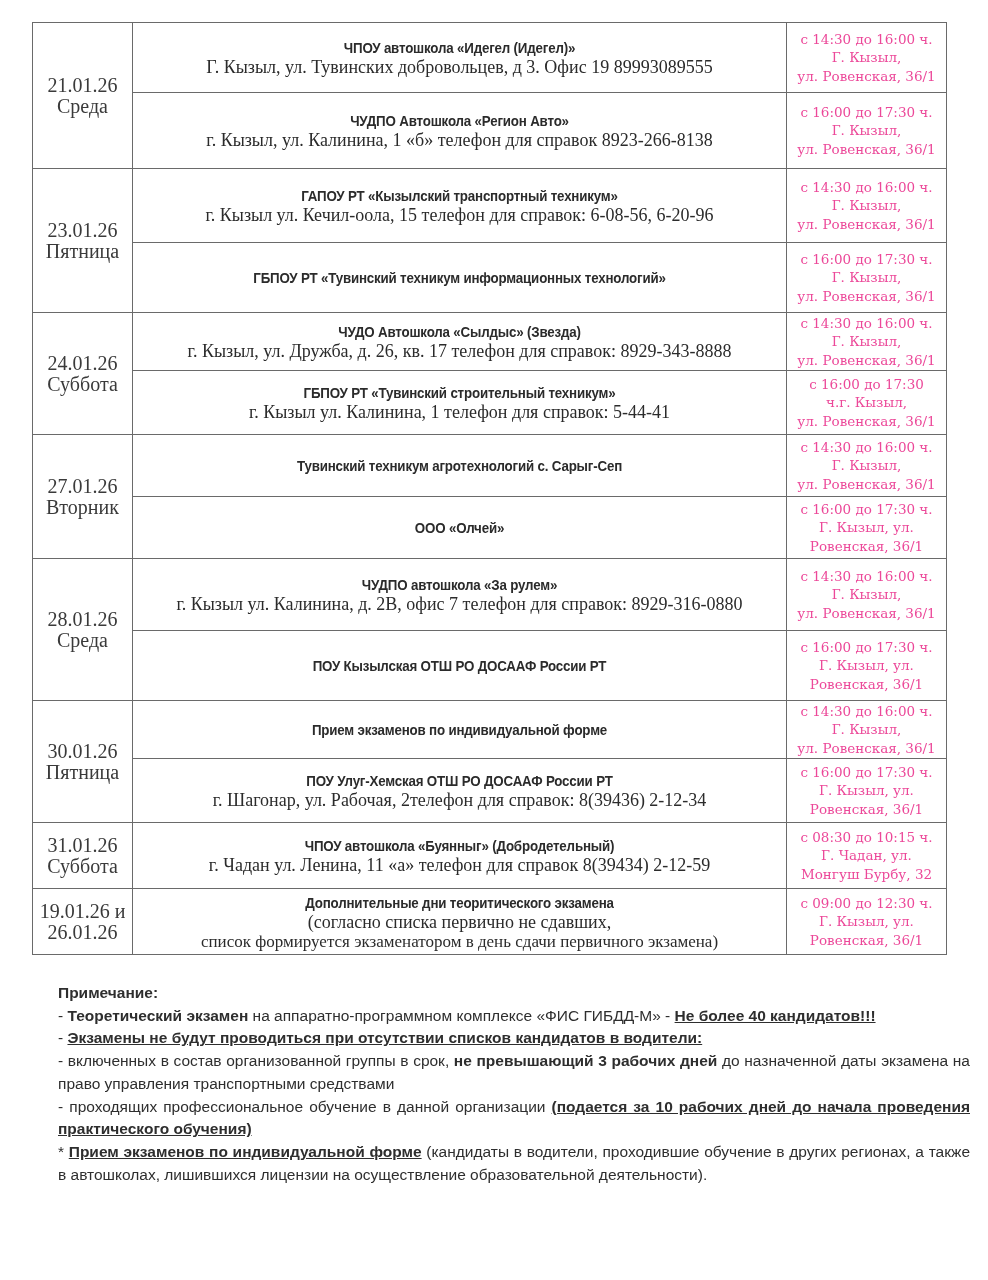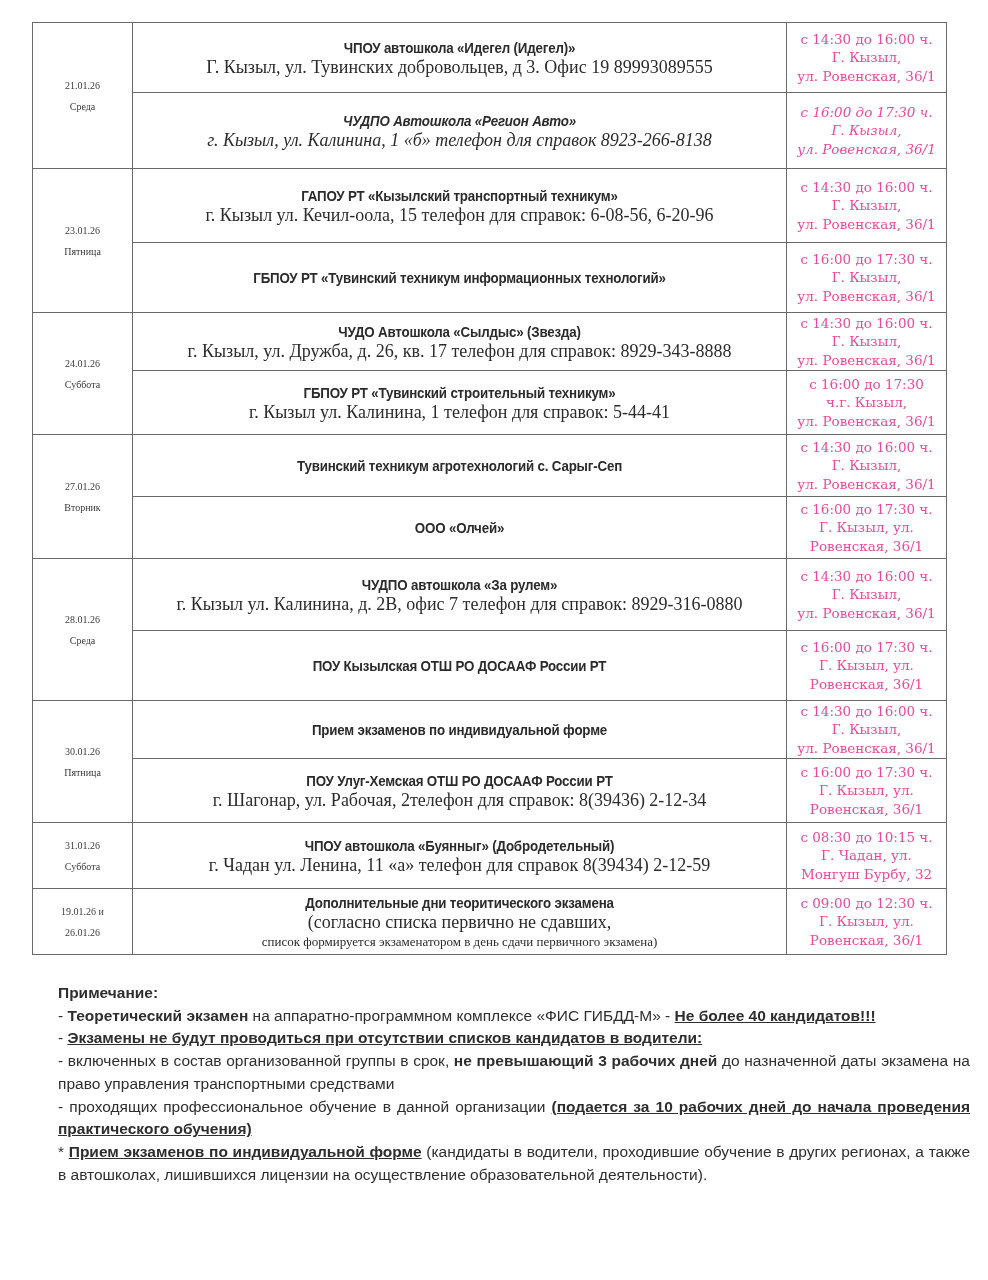--- a/index.html
+++ b/index.html
@@ -6,25 +6,25 @@
   body { width: 988px; height: 1280px; position: relative; overflow: hidden; color: #2b2b2b; }
   .sched {
     position: absolute; left: 32px; top: 22px; width: 914px;
     border-collapse: collapse; table-layout: fixed;
     font-family: "DejaVu Serif", "Liberation Serif", serif;
   }
   .sched td { border: 1.5px solid #6a6a6a; padding: 0; vertical-align: middle; text-align: center; }
   .col-date { width: 100px; }
   .col-org { width: 654px; }
   .col-time { width: 160px; }
-  .date-cell { font-family: "Liberation Serif", serif; font-size: 10px; line-height: 21px; color: #3a3a3a; }
+  .date-cell { font-family: "Liberation Serif", serif; font-size: 20px; line-height: 21px; color: #3a3a3a; }
   .org-cell { font-family: "Liberation Sans", sans-serif; }
   .org-name { font-weight: bold; font-size: 14.5px; line-height: 20px; font-family: "Liberation Sans", sans-serif; letter-spacing: -0.2px; transform: scaleX(0.92); }
   .org-addr { font-size: 18px; line-height: 19px; font-family: "Liberation Serif", serif; }
-  .org-extra { font-size: 13px; line-height: 19px; font-family: "Liberation Serif", serif; }
+  .org-extra { font-size: 17px; line-height: 19px; font-family: "Liberation Serif", serif; }
   .time-cell { font-family: "DejaVu Serif", serif; font-size: 13.5px; line-height: 18.6px; color: #ec4899; padding: 1px 2px; }
   .time-cell div { white-space: nowrap; }
 
   .notes {
     position: absolute; left: 58px; top: 982px; width: 912px;
     font-family: Liberation Sans, sans-serif; font-size: 15.5px; line-height: 22.7px; color: #2e2e2e;
   }
   .notes p { margin: 0; text-align: justify; }
   .b { font-weight: bold; }
   .u { text-decoration: underline; }
@@ -47,21 +47,21 @@
         <td class="org-cell">
           <div class="org-name">ЧПОУ автошкола «Идегел (Идегел)»</div>
           <div class="org-addr">Г. Кызыл, ул. Тувинских добровольцев, д 3. Офис 19 89993089555</div>
         </td>
         <td class="time-cell">
           <div>с 14:30 до 16:00 ч.</div>
           <div>Г. Кызыл,</div>
           <div>ул. Ровенская, 36/1</div>
         </td>
       </tr>
-      <tr style="height: 76px; font-style: italic;">
+      <tr style="height: 76px;">
         <td class="org-cell">
           <div class="org-name">ЧУДПО Автошкола «Регион Авто»</div>
           <div class="org-addr">г. Кызыл, ул. Калинина, 1 «б» телефон для справок 8923-266-8138</div>
         </td>
         <td class="time-cell">
           <div>с 16:00 до 17:30 ч.</div>
           <div>Г. Кызыл,</div>
           <div>ул. Ровенская, 36/1</div>
         </td>
       </tr>

